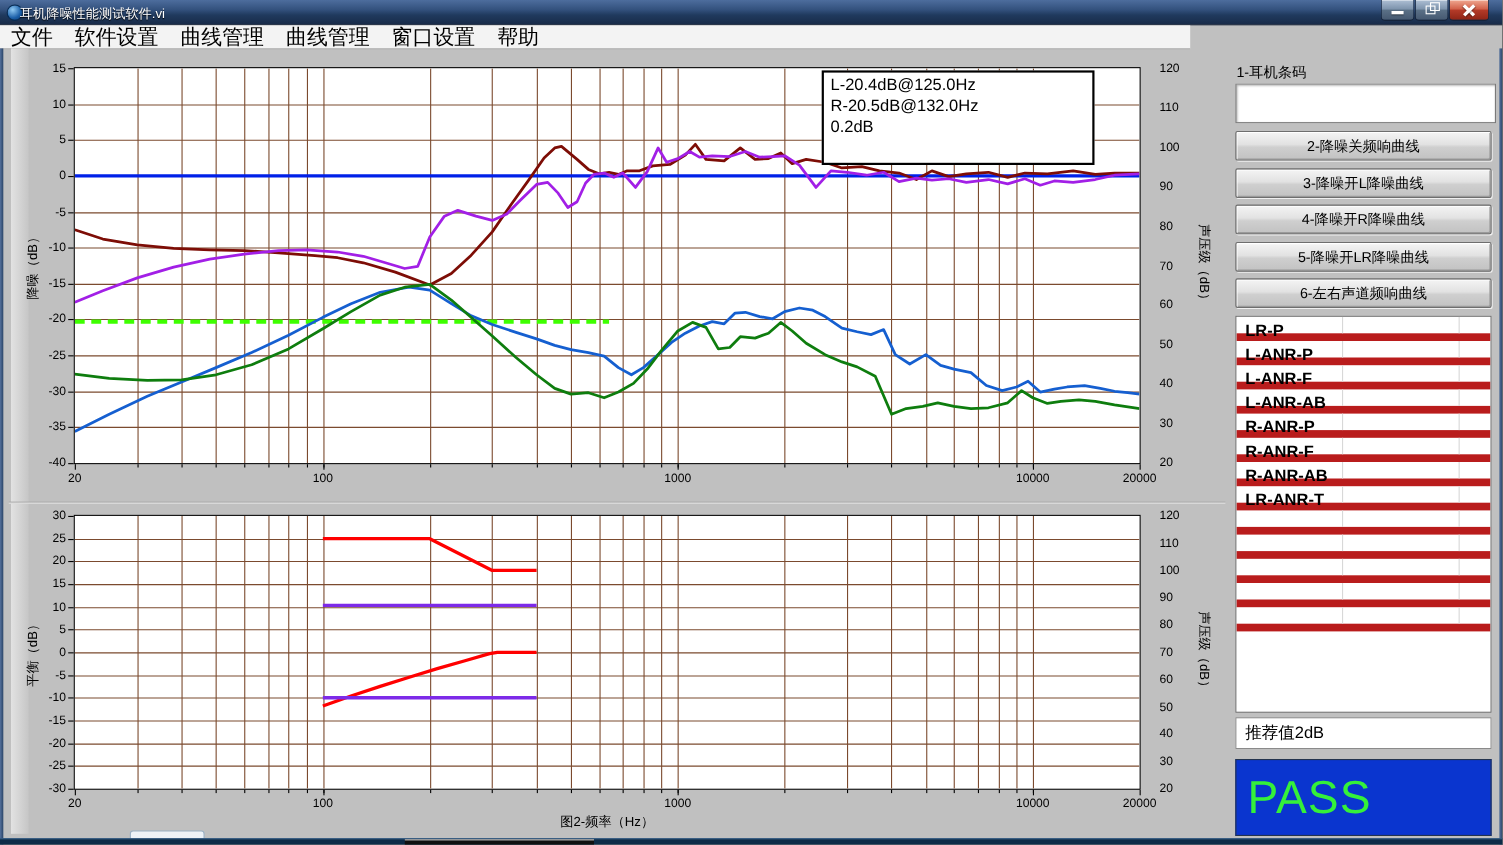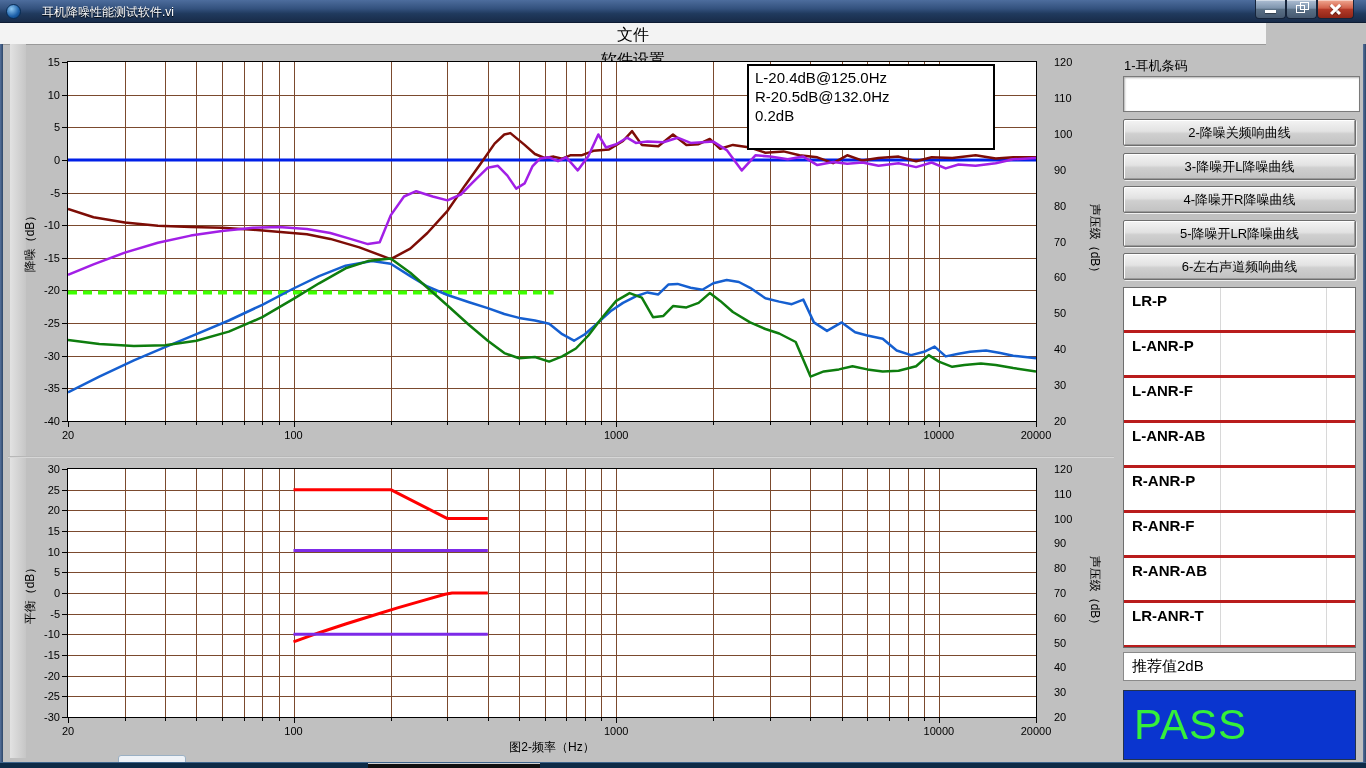--- a/index.html
+++ b/index.html
@@ -4,34 +4,34 @@
 <style>
   html,body{margin:0;padding:0;background:#333;}
   .app{position:relative;width:1366px;height:768px;background:#c0c0c0;overflow:hidden;
        font-family:"Liberation Sans",sans-serif;}
   
   .titlebar{position:absolute;left:0;top:0;width:1366px;height:22px;
     background:linear-gradient(180deg,#4d6d9d 0%,#33517d 40%,#203a5e 62%,#182b49 100%);
     border-bottom:1px solid #0e1c33;color:#fff;font-size:12px;}
   .app-icon{position:absolute;left:6px;top:4px;width:13px;height:13px;border-radius:50%;
     background:radial-gradient(circle at 35% 30%,#8ec8f2,#1b5fa8 60%,#0a3a70);border:1px solid #072c55;}
-  .title-text{position:absolute;left:42px;top:4px;white-space:nowrap;text-shadow:0 1px 1px #000;text-align:right;}
+  .title-text{position:absolute;left:18px;top:4px;white-space:nowrap;text-shadow:0 1px 1px #000;text-align:right;}
   .winbtns{position:absolute;right:12px;top:0;display:flex;}
   .wbtn{height:18px;border:1px solid #16243a;border-top:none;border-radius:0 0 4px 4px;
     position:relative;box-shadow:inset 0 1px 0 rgba(255,255,255,.45);}
   .wbtn.min,.wbtn.max{width:29px;background:linear-gradient(180deg,#aebfd4 0%,#7e94ad 45%,#5a7086 52%,#46597183 100%);background:linear-gradient(180deg,#aebfd4 0%,#7e94ad 45%,#5a7086 52%,#465971 100%);}
   .wbtn.close{width:35px;background:linear-gradient(180deg,#f0a891 0%,#d2614a 45%,#b33a28 52%,#8f2517 100%);}
   .glyph-min{position:absolute;left:9px;top:10px;width:11px;height:3px;background:#fff;box-shadow:0 1px 1px #00000066;}
   .glyph-restore{position:absolute;left:9px;top:5px;width:7px;height:6px;border:1.5px solid #fff;background:transparent;}
   .glyph-restore:after{content:"";position:absolute;left:3px;top:-4px;width:7px;height:6px;border:1.5px solid #fff;}
   .glyph-close{position:absolute;left:11px;top:3px;width:12px;height:12px;}
   .glyph-close:before,.glyph-close:after{content:"";position:absolute;left:0;top:5px;width:13px;height:2.6px;background:#fff;box-shadow:0 1px 1px #00000055;}
   .glyph-close:before{transform:rotate(45deg);} .glyph-close:after{transform:rotate(-45deg);}
-  .menubar{position:absolute;left:0;top:23px;width:1266px;height:21px;background:#f3f3f3;
-    border-bottom:1px solid #999;display:flex;align-items:center;font-size:16px;color:#000;flex-direction:column;}
+  .menubar{position:absolute;left:0;top:23px;width:1082px;height:21px;background:#f3f3f3;
+    border-bottom:1px solid #999;display:flex;align-items:center;font-size:19px;color:#000;}
   .menu-item{padding:2px 10px;white-space:nowrap;}
   .wborder{position:absolute;top:44px;width:3px;height:724px;background:linear-gradient(90deg,#55719c,#2b4568);}
   .lightstrip{position:absolute;left:10px;top:44px;width:16px;height:714px;
     background:linear-gradient(90deg,#e2e2e2,#c6c6c6);}
   .taskbar{position:absolute;left:0;top:762px;width:1366px;height:6px;background:#0d2b47;border-top:1px solid #3d648c;}
   .task-seg{position:absolute;left:368px;top:763px;width:172px;height:5px;background:#101010;border-top:1px solid #cfcfcf;}
   .blob{position:absolute;left:118px;top:755px;width:66px;height:8px;background:#eef2f7;border:1px solid #9ab0c4;border-radius:3px 3px 0 0;}
   .hsep{position:absolute;left:8px;top:456px;width:1106px;height:2px;background:linear-gradient(180deg,#a8a8a8,#e6e6e6);}
   
   .plot{position:absolute;background:#fff;border:1px solid #000;overflow:hidden;}
@@ -51,21 +51,21 @@
   .sb-label{position:absolute;left:1124px;top:57px;font-size:13px;color:#000;}
   .sb-input{position:absolute;left:1123px;top:76px;width:231px;height:32px;background:#fff;
     border:1px solid #7a7a7a;box-shadow:inset 1px 1px 2px rgba(0,0,0,.3);}
   .sb-btn{position:absolute;left:1123px;width:233px;height:27px;box-sizing:border-box;
     background:linear-gradient(180deg,#f4f4f4 0%,#e2e2e2 45%,#cfcfcf 55%,#c2c2c2 100%);
     border:1px solid #6e6e6e;border-radius:2px;
     box-shadow:inset 1px 1px 0 #ffffff,inset -1px -1px 0 #9a9a9a,1px 1px 0 #efefef;
     font-size:13px;color:#000;text-align:center;line-height:25px;white-space:nowrap;}
   .sb-list{position:absolute;left:1123px;top:287px;width:233px;height:361px;background:#fff;
     border:1px solid #6e6e6e;box-sizing:border-box;overflow:hidden;}
-  .sb-row{display:flex;height:45px;box-sizing:border-box;border-bottom:3px solid #b91c1c;}
+  .sb-row{display:flex;height:22px;box-sizing:border-box;border-bottom:7px solid #b91c1c;}
   .sb-cell{box-sizing:border-box;border-right:1px solid #d8d8d8;height:100%;}
   .sb-cell.c0{width:97px;font-size:15px;font-weight:bold;color:#000;padding:4px 0 0 8px;}
   .sb-cell.c1{width:106px;} .sb-cell.c2{width:28px;border-right:none;}
   .sb-recommend{position:absolute;left:1123px;top:652px;width:233px;height:29px;background:#fff;
     border:1px solid #8a8a8a;box-sizing:border-box;font-size:15px;color:#000;padding:4px 0 0 8px;}
   .sb-pass{position:absolute;left:1123px;top:690px;width:233px;height:70px;background:#0a35cf;
     border:1px solid #23334d;box-sizing:border-box;color:#35f03a;font-size:42px;
     padding:10px 0 0 10px;letter-spacing:1px;}
 </style>
 </head>

